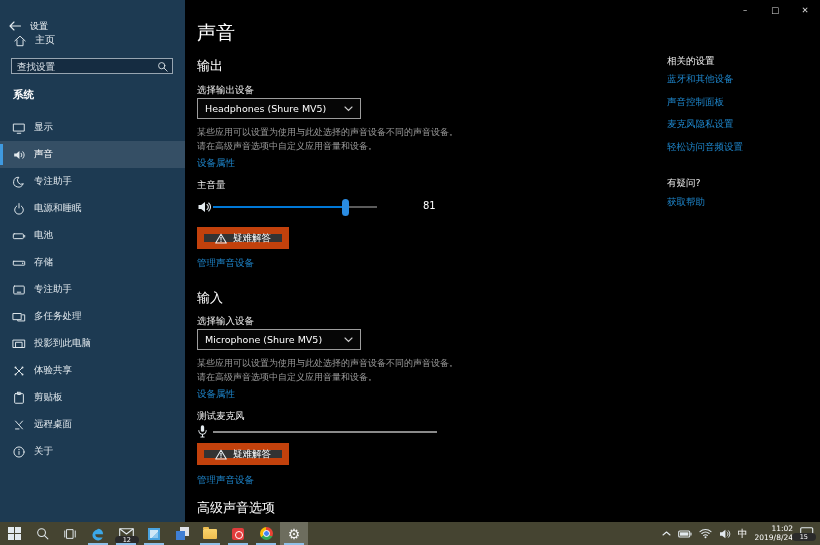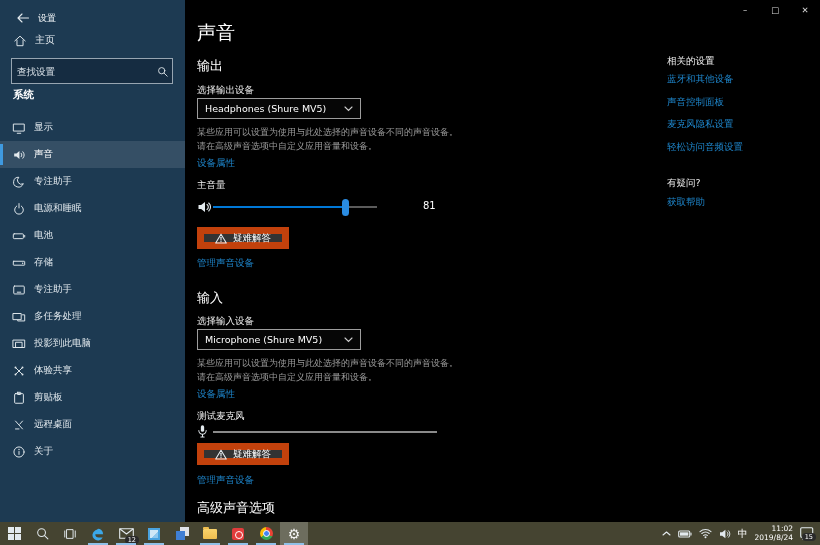--- a/index.html
+++ b/index.html
@@ -2,25 +2,25 @@
 <html><head>
 <meta charset="utf-8">
 <style>
   * { box-sizing: border-box; margin: 0; padding: 0; }
   html,body { width:820px; height:545px; overflow:hidden; }
   body { font-family:"DejaVu Sans","Liberation Sans",sans-serif; background:#000; color:#fff; }
   .screen { position:relative; width:820px; height:545px; }
 
   
   .sidebar { position:absolute; left:0; top:0; width:185px; height:522px; background:#1d3a52; color:#e7edf1; }
-  .sb-titlebar { position:absolute; left:0; top:8px; width:100%; height:20px; display:flex; align-items:center;margin-left:8px; }
+  .sb-titlebar { position:absolute; left:0; top:16px; width:100%; height:20px; display:flex; align-items:center; }
   .back-btn { width:30px; height:20px; display:flex; align-items:center; justify-content:center; }
   .sb-apptitle { font-size:9px; color:#f0f4f7; }
   .home-row { position:absolute; left:13px; top:33px; display:flex; align-items:center; gap:8px; font-size:10px; }
-  .searchbox { position:absolute; left:11px; top:58px; width:162px; height:26px; background:#152c41; border:1px solid #97a5b1; display:flex; align-items:center; }
+  .searchbox { position:absolute; left:11px; top:58px; width:162px; height:16px; background:#152c41; border:1px solid #97a5b1; display:flex; align-items:center; }
   .searchbox input { flex:1; background:transparent; border:none; outline:none; color:#e8eef2; font-size:9.5px; padding:0 5px; font-family:inherit; }
   .searchbox input::placeholder { color:#dfe6ec; opacity:1; }
   .search-ic { width:14px; display:flex; align-items:center; justify-content:center; margin-right:3px; }
   .sb-section { position:absolute; left:13px; top:88px; font-size:10.5px; font-weight:bold; color:#fff; }
   .nav { position:absolute; left:0; top:114px; width:100%; }
   .nav-item { position:relative; height:27px; display:flex; align-items:center; padding-left:12px; gap:8px; cursor:default; }
   .nav-item .lbl { font-size:9.5px; color:#e2e9ee; }
   .nav-item.selected { background:rgba(255,255,255,0.11); }
   .nav-item.selected::before { content:""; position:absolute; left:0; top:3px; bottom:3px; width:3px; background:#3f9ae0; }
   .nav-item.selected .lbl { color:#fff; }
@@ -65,21 +65,21 @@
   .photos-sq { width:12px; height:12px; background:#4aa3e0; position:relative; }
   .photos-sq::after { content:""; position:absolute; left:2px; top:2px; right:2px; bottom:2px; background:linear-gradient(135deg,#cfe7f7 60%,#8ec7ee 60%); }
   .trans-sq { width:13px; height:13px; position:relative; }
   .trans-sq .b1 { position:absolute; right:0; top:0; width:9px; height:9px; background:#dfe3e8; }
   .trans-sq .b2 { position:absolute; left:0; bottom:0; width:9px; height:9px; background:#3f7fd4; }
   .media-sq { width:12px; height:12px; background:#e23c3c; border-radius:2px; position:relative; }
   .media-sq::after { content:""; position:absolute; left:3px; top:3px; width:6px; height:6px; border:1.2px solid #fff; border-radius:50%; }
   .chrome { width:13px; height:13px; border-radius:50%; background:conic-gradient(#ea4335 0 33%, #34a853 33% 66%, #fbbc05 66% 100%); position:relative; }
   .chrome::after { content:""; position:absolute; left:3px; top:3px; width:7px; height:7px; background:#4285f4; border:1.4px solid #fff; border-radius:50%; box-sizing:border-box; }
   .gear { font-size:14px; color:#f2f2f2; line-height:1; }
-  .badge { position:absolute; background:#2a2a2a; color:#fff; font-size:6.5px; line-height:8px; border-radius:5px; padding:0 3px; }
+  .badge { position:absolute; background:#2a2a2a; color:#fff; font-size:6.5px; line-height:8px; border-radius:5px; padding:0 8px; }
   .tray { margin-left:auto; display:flex; align-items:center; gap:7px; padding-right:6px; height:100%; }
   .tray-ime { font-size:10px; color:#fff; }
   .clock { text-align:right; font-size:7.5px; line-height:8.5px; color:#fff; }
   .ac-wrap { position:relative; }
 </style>
 </head>
 <body>
 
 <div class="screen">
 

